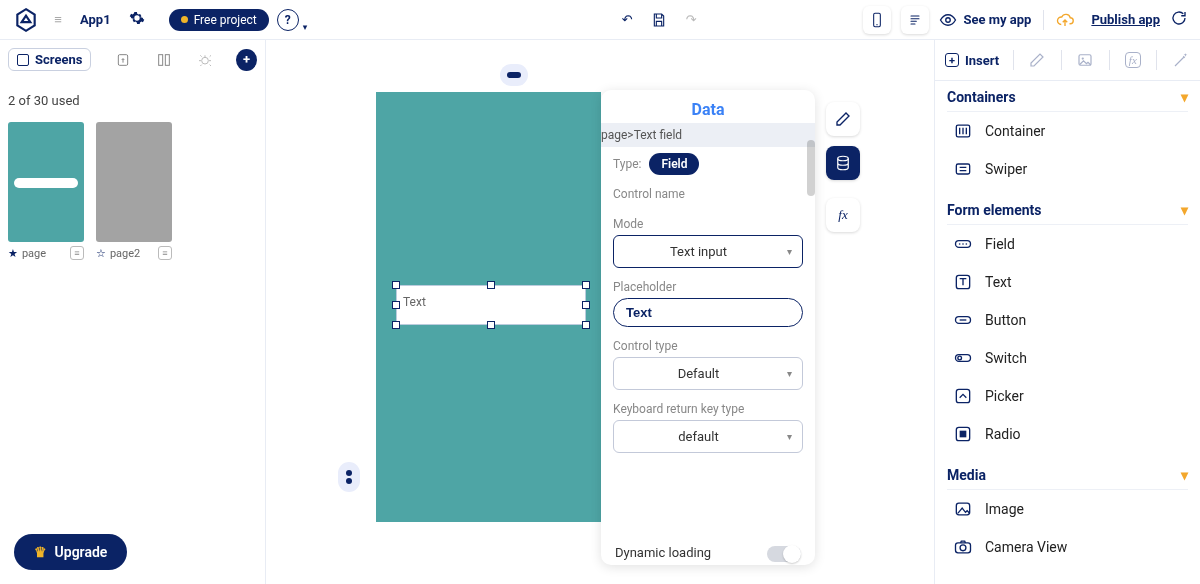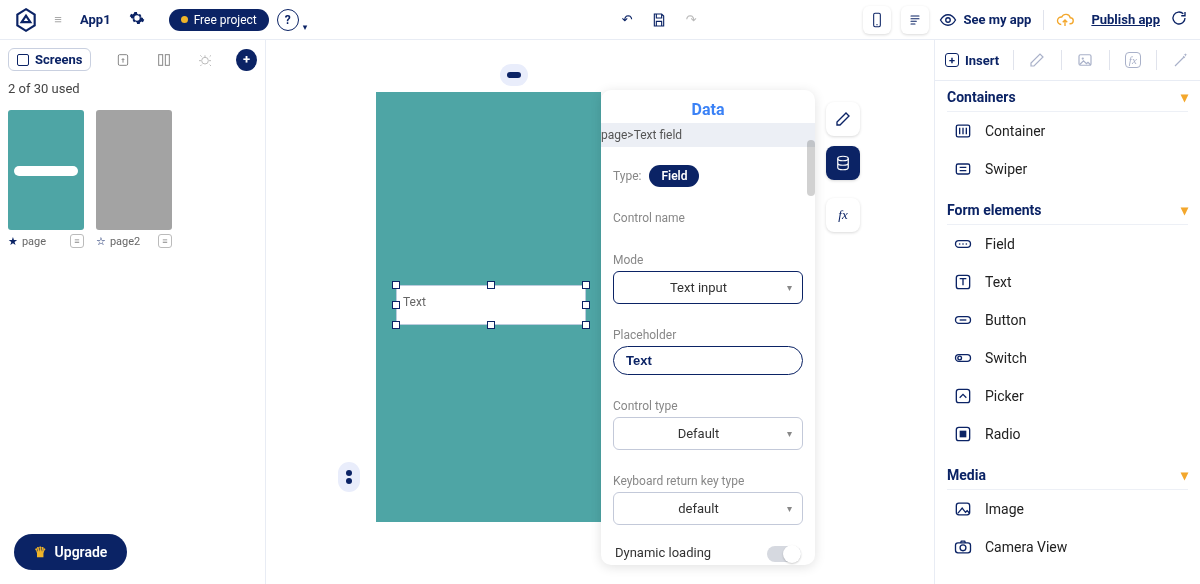--- a/index.html
+++ b/index.html
@@ -51,21 +51,21 @@
 
 .main { display:flex; height: calc(100% - 40px); }
 
 .left-panel {
   width: 266px;
   border-right: 1px solid #e8ecf4;
   padding: 8px;
   display:flex; flex-direction:column;
   position:relative;
 }
-.left-panel .row1 { display:flex; align-items:center; gap:22px; margin-bottom:8px;text-align:right; }
+.left-panel .row1 { display:flex; align-items:center; gap:22px; margin-bottom:20px;text-align:right; }
 .screens-btn { border:1px solid #c9d0e0; border-radius:6px; padding:3px 8px; display:flex; align-items:center; gap:6px; color:#0b2365; font-weight:700; font-size:13px; }
 .screens-btn .sq { width:12px; height:12px; border:1.5px solid #0b2365; border-radius:2px; }
 .lp-ico { width:20px; height:20px; display:flex; align-items:center; justify-content:center; color:#888; cursor:pointer; }
 .lp-plus { margin-left:auto; width:22px; height:22px; background:#0b2365; color:#fff; border-radius:50%; display:flex; align-items:center; justify-content:center; font-weight:700; cursor:pointer; }
 .search-box { background:#eef2fb; border-radius:20px; padding:8px 14px; color:#6b7280; margin-bottom:8px; }
 .search-box input { border:none; background:transparent; outline:none; width:100%; font-size:14px; color:#333; }
 .usage { color:#444; font-size:13px; margin: 2px 0 8px 0; }
 .thumbs { display:flex; gap:12px; margin-top:6px; }
 .thumb { width:76px; }
 .thumb .preview { width:76px; height:120px; background:#a3a3a3; border-radius:3px; position:relative; }
@@ -102,21 +102,21 @@
 .pill.side .inner-v { width:6px; height:6px; background:#0b2365; border-radius:3px; }
 
 .prop-panel {
   position:absolute; left:335px; top:50px; width:214px; height:475px;
   background:#fff; border-radius:10px; box-shadow: 0 2px 12px rgba(0,0,0,.12);
   padding: 10px 0;
   overflow:hidden;
 }
 .prop-panel h3 { text-align:center; color:#3b82f6; font-size:16px; margin-bottom:4px; }
 .prop-panel .crumbs { background:#eceff5; padding:5px 0; color:#555; font-size:12px; }
-.prop-row { padding: 6px 12px; margin-top: 12px; }
+.prop-row { padding: 6px 12px; }
 .prop-label { color:#888; font-size:12px; margin-bottom:4px; display:block;}
 .type-row { display:flex; align-items:center; gap:8px; }
 .type-pill { background:#0b2365; color:#fff; border-radius:14px; padding:4px 12px; font-size:12px; font-weight:600; }
 .text-input { width:100%; border:1.5px solid #0b2365; border-radius:18px; padding:6px 12px; font-size:13px; color:#0b2365; font-weight:600; outline:none; }
 .select-like { width:100%; border:1px solid #c3c9d9; border-radius:6px; padding:8px 10px; display:flex; align-items:center; color:#333; font-size:13px; }
 .select-like.focus { border:1.5px solid #0b2365; }
 .select-like .caret { margin-left:auto; color:#888; font-size:10px; }
 .select-like .txt { flex:1; text-align:center; margin-left:-14px; }
 .toggle-wrap { position:absolute; right:14px; top:456px; width:34px; height:16px; background:#d6d9e0; border-radius:8px; }
 .toggle-wrap .knob { position:absolute; right:0; top:-1px; width:18px; height:18px; background:#fff; border-radius:50%; box-shadow:0 1px 2px rgba(0,0,0,.2); }

